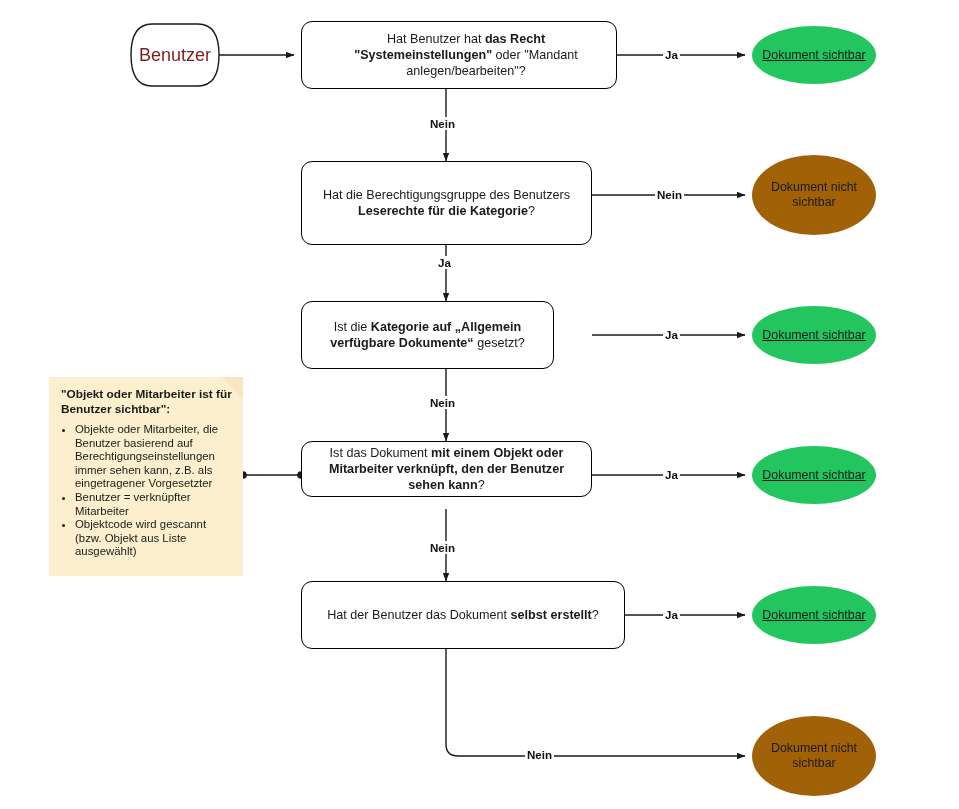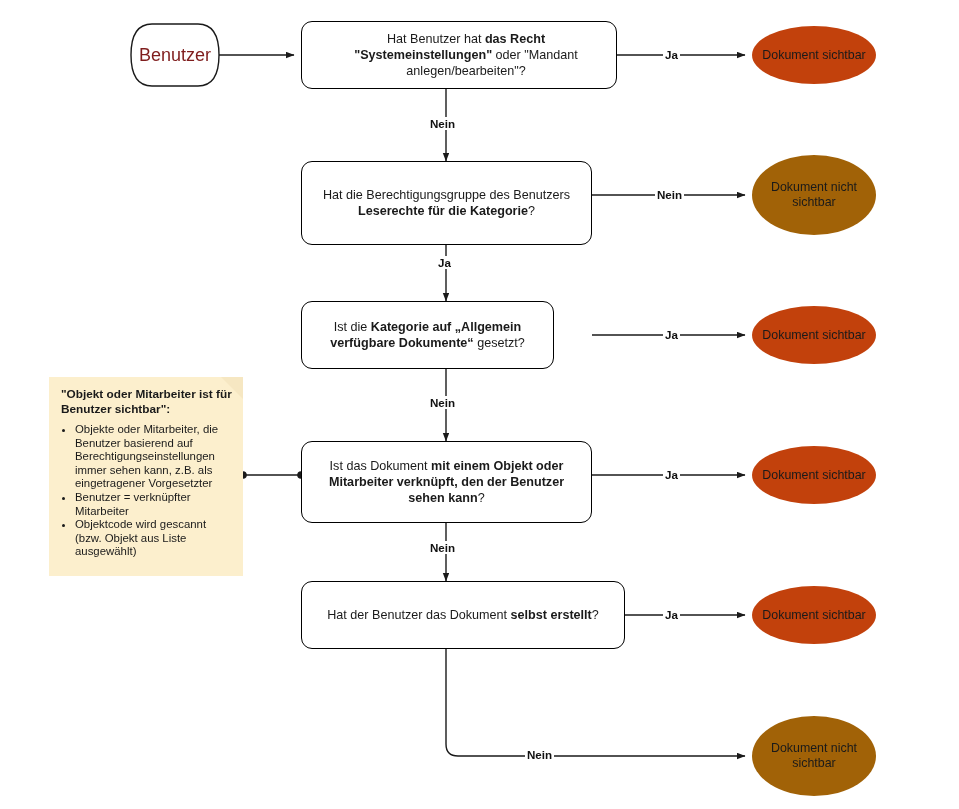--- a/index.html
+++ b/index.html
@@ -11,21 +11,21 @@
 
   .decision{
     background:#ffffff;border:1.4px solid #000000;border-radius:11px;
     font-size:12.6px;line-height:16px;padding:4px 10px;
   }
   .decision b{font-weight:bold;}
 
   .terminal{
     border-radius:50%;font-size:12.4px;line-height:15px;color:#1a1a1a;
   }
-  .terminal.green{background:#c2410c;}
+  .terminal.green{background:#22c55e;text-decoration:underline;}
   .terminal.red{background:#a16207;}
 
   .start{
     font-size:18px;color:#7f1d1d;
   }
   .start .hexlabel{position:absolute;left:0;top:0;width:100%;height:100%;
     display:flex;align-items:center;justify-content:center;}
 
   .note{
     position:absolute;background:#FCEFCD;color:#1a1a1a;
@@ -96,21 +96,21 @@
   </div>
 
   <div class="node decision" style="left:301px;top:161px;width:291px;height:84px;">
     <span>Hat die Berechtigungsgruppe des Benutzers <b>Leserechte für die Kategorie</b>?</span>
   </div>
 
   <div class="node decision" style="left:301px;top:301px;width:253px;height:68px;">
     <span>Ist die <b>Kategorie auf „Allgemein verfügbare Dokumente“</b> gesetzt?</span>
   </div>
 
-  <div class="node decision" style="left:301px;top:441px;width:291px;height:82px;">
+  <div class="node decision" style="left:301px;top:441px;width:291px;height:56px;">
     <span>Ist das Dokument <b>mit einem Objekt oder Mitarbeiter verknüpft, den der Benutzer sehen kann</b>?</span>
   </div>
 
   <div class="node decision" style="left:301px;top:581px;width:324px;height:68px;">
     <span>Hat der Benutzer das Dokument <b>selbst erstellt</b>?</span>
   </div>
 
   <div class="node terminal green" style="left:752px;top:26px;width:124px;height:58px;">
     <span>Dokument sichtbar</span>
   </div>

